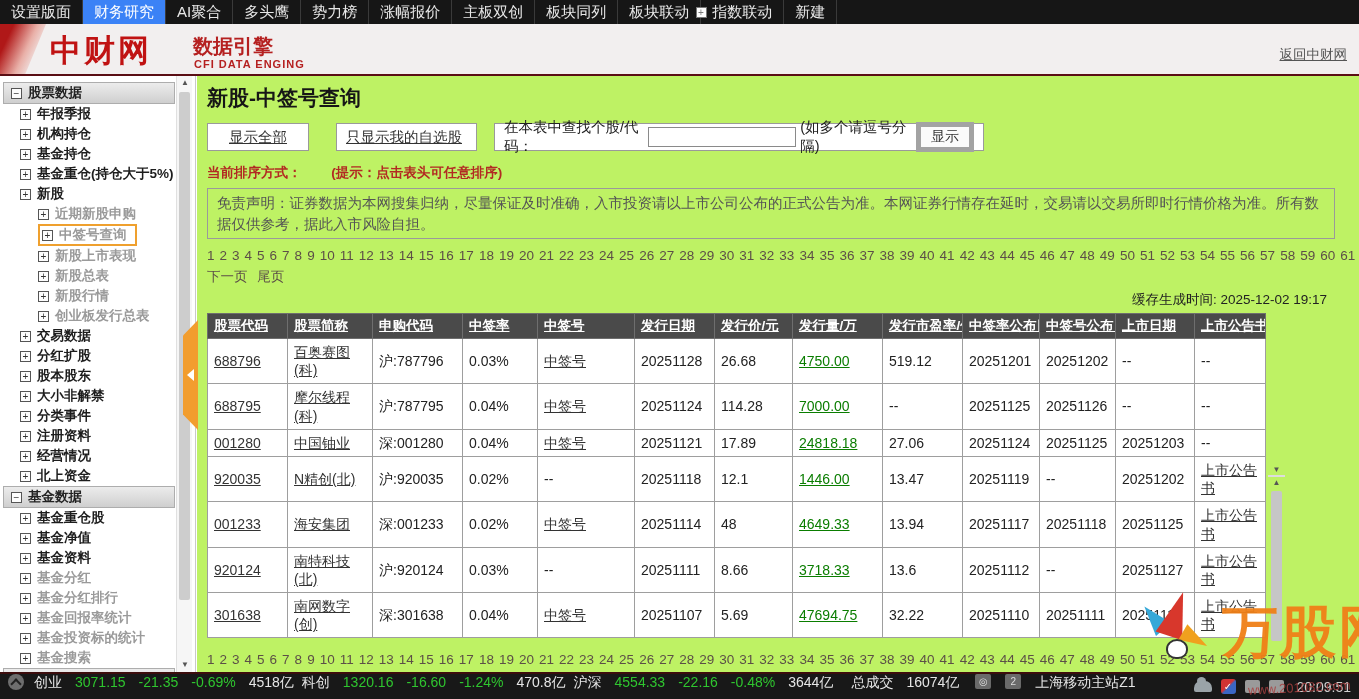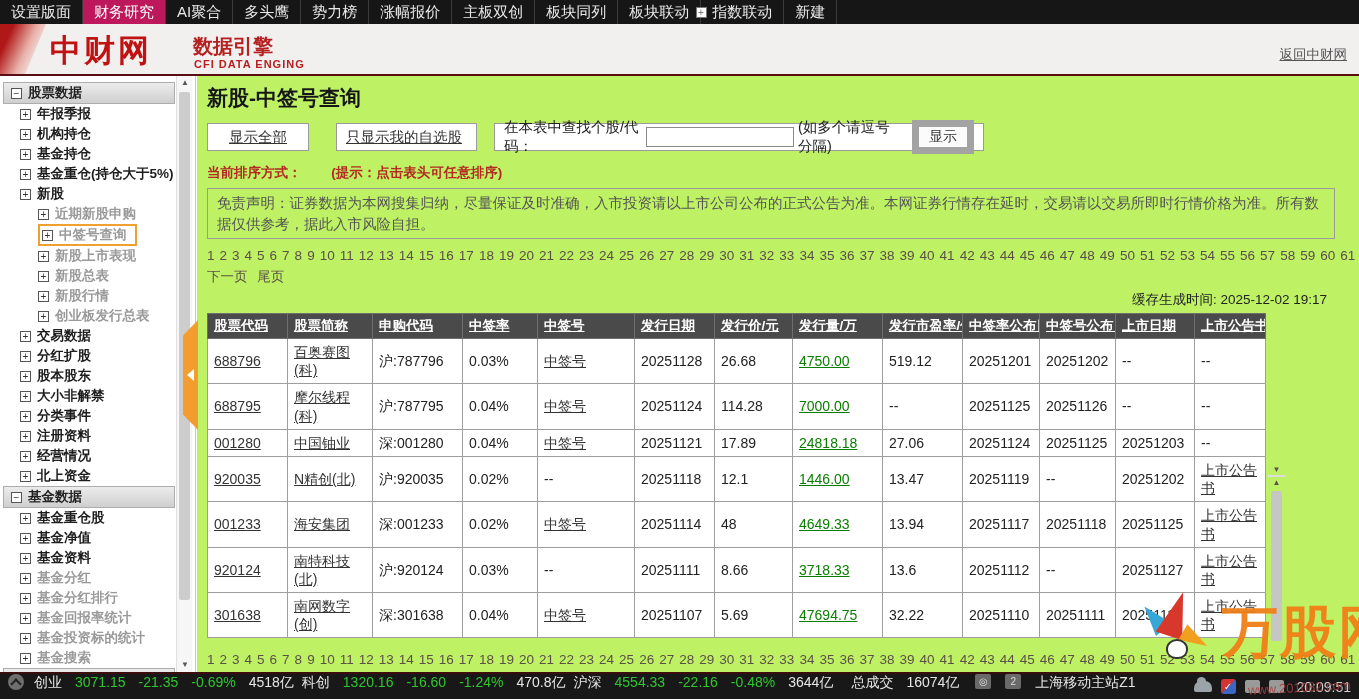--- a/index.html
+++ b/index.html
@@ -2,21 +2,21 @@
 <html><head>
 <meta charset="utf-8">
 <style>
   * { margin:0; padding:0; box-sizing:border-box; }
   html,body { width:1359px; height:699px; overflow:hidden; font-family:"Liberation Sans","DejaVu Sans",sans-serif; background:#fff; }
   #app { position:relative; width:1359px; height:699px; overflow:hidden; }
 
   
   .topbar { position:absolute; top:0; left:0; right:0; height:24px; background:#161616; display:flex; align-items:stretch; z-index:20; }
   .menu-item { color:#e8e8e8; font-size:15px; line-height:24px; padding:0 11px; border-right:1px solid #3a3a3a; cursor:default; white-space:nowrap; }
-  .menu-item.active { background:#be185d; color:#fff; }
+  .menu-item.active { background:#3b82f6; color:#fff; }
   .add-tab { width:22px; display:flex; align-items:center; justify-content:center; color:#777; }
   .add-tab .pm { border-color:#777; color:#777; }
 
   
   .hdr { position:absolute; top:24px; left:0; right:0; height:50px; background:#f2efef; z-index:10; overflow:hidden; }
   .hdr .slash { position:absolute; left:0; top:0; width:46px; height:50px; background:linear-gradient(115deg,#b01818 20%,#e9b0a8 55%,#f2efef 80%); clip-path:polygon(0 0,100% 0,55% 100%,0 100%); }
   .logo-cn { position:absolute; left:50px; top:6px; font-size:31px; font-weight:900; color:#c01212; letter-spacing:3px; font-family:"Liberation Serif","DejaVu Serif",serif; }
   .logo-sub { position:absolute; left:193px; top:9px; font-size:20px; font-weight:bold; color:#b52020; }
   .logo-en { position:absolute; left:194px; top:34px; font-size:11px; font-weight:bold; color:#b52020; letter-spacing:1px; }
   .back-link { position:absolute; right:12px; top:22px; font-size:13.5px; color:#555; text-decoration:underline; cursor:pointer; }
@@ -46,21 +46,21 @@
   
   .main { position:absolute; left:197px; top:76px; right:0; bottom:27px; background:#bef264; overflow:hidden; z-index:4; }
   .pg-title { margin:8px 0 0 10px; font-size:21px; font-weight:600; color:#161616; }
   .filter-row { display:flex; margin:11px 0 0 10px; align-items:center; }
   .fbox { border:1px solid #9a9a9a; height:28px; display:flex; align-items:center; padding:0 9px; font-size:14.5px; color:#222; background:#fff; }
   .fbox.b1 { width:102px; margin-right:27px;justify-content:center; }
   .fbox.b2 { width:141px; margin-right:17px; }
   .fbox.b3 { width:490px; gap:4px; }
   .flink { color:#333; text-decoration:underline; cursor:pointer; white-space:nowrap; }
   .search-input { width:148px; height:20px; border:1px solid #8a8a8a; font-size:13px; padding:0 3px; }
-  .fbtn { border:7px solid #a3a3a3; background:#fbfbfb; font-size:14px; color:#333; padding:1px 10px; margin-left:4px; cursor:pointer; white-space:nowrap; }
+  .fbtn { border:5px solid #a3a3a3; background:#fbfbfb; font-size:14px; color:#333; padding:1px 10px; margin-left:4px; cursor:pointer; white-space:nowrap; }
   .sort-line { margin:13px 0 0 10px; font-size:13.5px; font-weight:bold; color:#b22a22; }
   .sort-line .hint { margin-left:26px; }
   .disclaimer { margin:6px 0 0 10px; width:1128px; border:1px solid #9a9a9a; padding:4px 9px; font-size:14.5px; color:#555; line-height:1.42; }
   .pagerow { margin:7px 0 0 10px; width:1122px; font-size:13.5px; line-height:1.55; color:#5c4f47; }
   .pagerow .rep { display:inline; }
   .pg { margin-right:5px; cursor:pointer; }
   .pg-nav { margin-right:6px; cursor:pointer; }
   .cache-line { width:1130px; text-align:right; font-size:13.5px; color:#222; margin-top:3px; }
 
   .tablewrap { display:flex; margin:4px 0 0 10px; align-items:center; }

